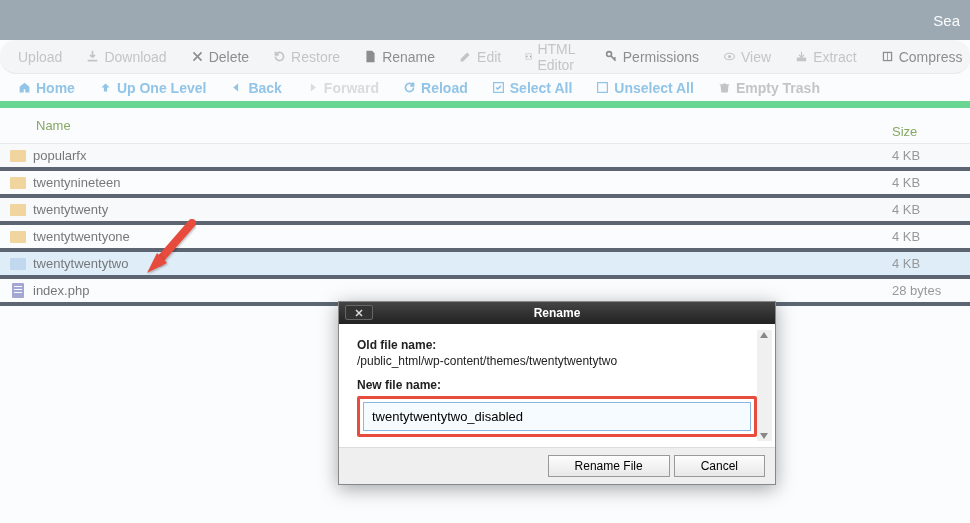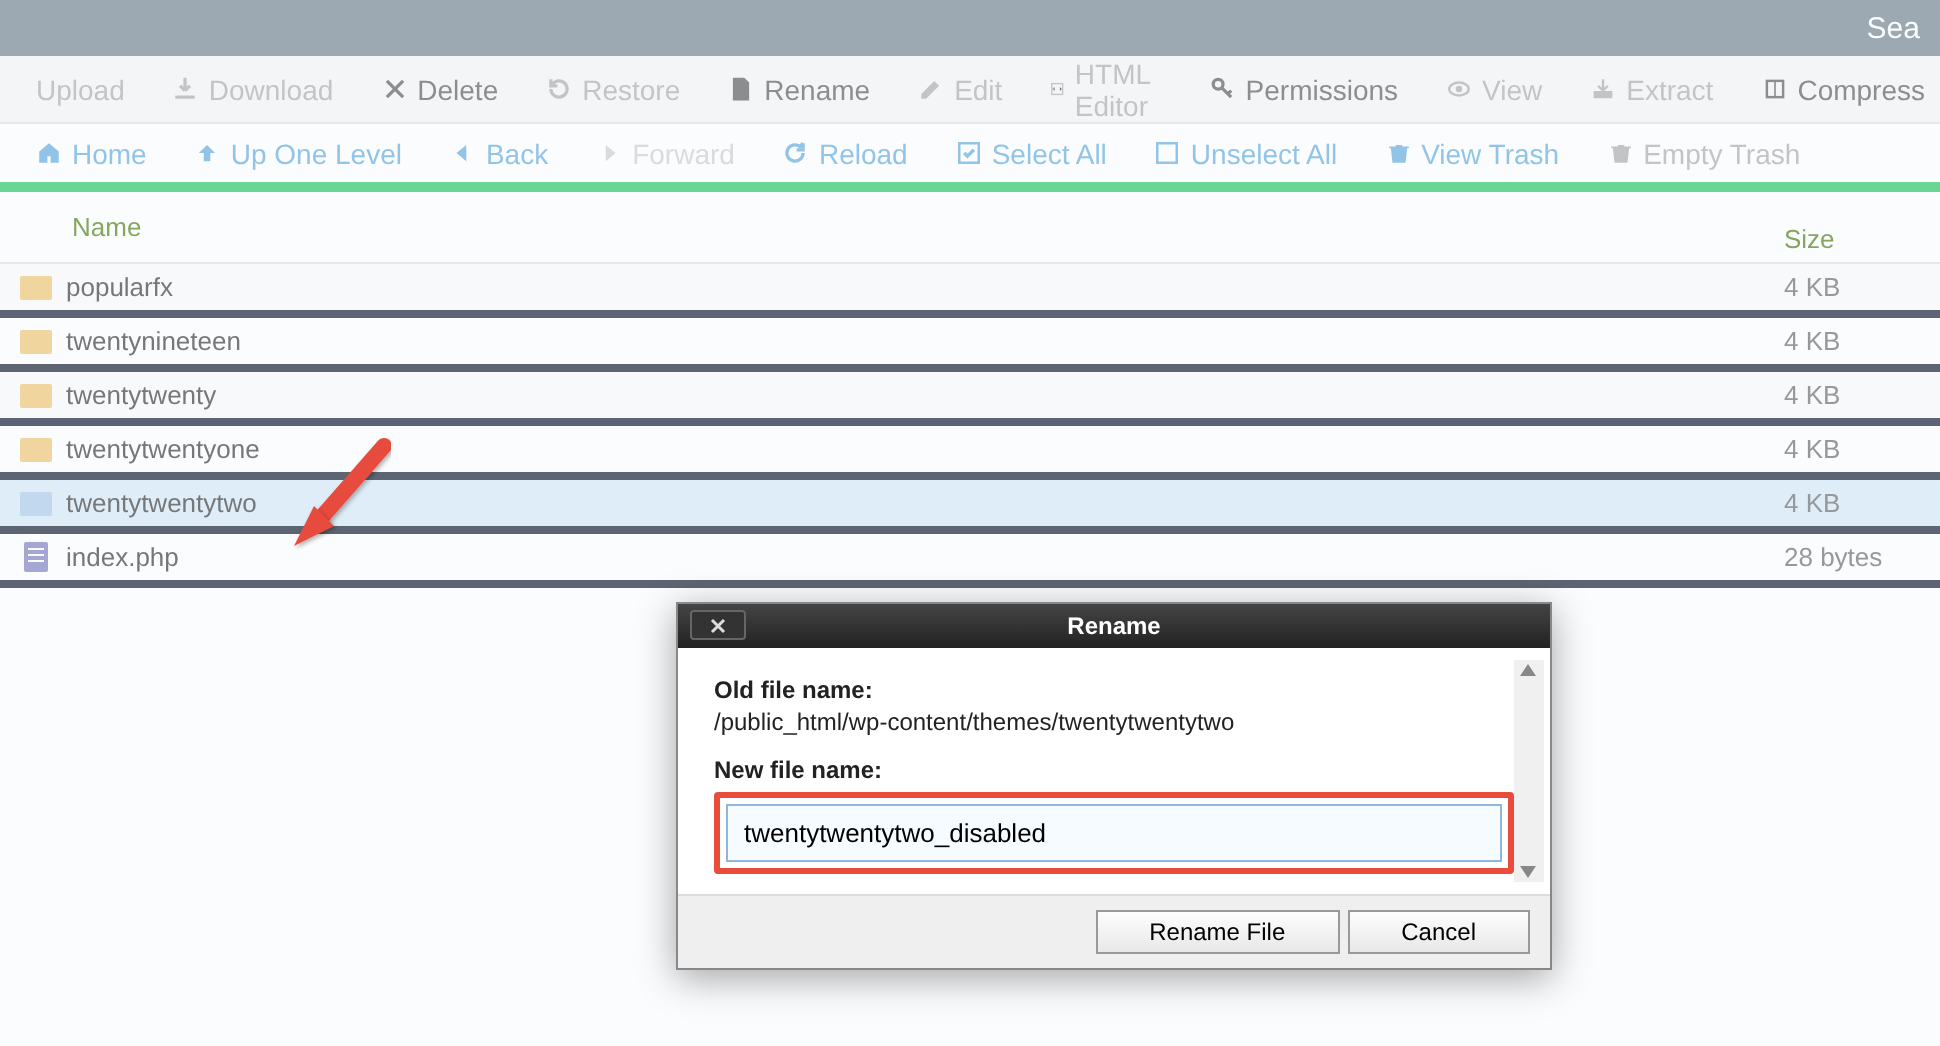--- a/index.html
+++ b/index.html
@@ -1,25 +1,25 @@
 <!DOCTYPE html>
 <html><head>
 <meta charset="utf-8">
 <style>
 * { box-sizing: border-box; margin: 0; padding: 0; font-family: Arial, Helvetica, sans-serif; }
 body { width: 970px; height: 523px; overflow: hidden; background: #fff; position: relative; }
 
-.topbar { background: #70808c; height: 28px; display: flex; align-items: center; justify-content: flex-end; color: #fff; padding: 0 10px; font-size: 15px; }
+.topbar { background: #70808c; height: 40px; display: flex; align-items: center; justify-content: flex-end; color: #fff; padding: 0 10px; font-size: 15px; }
 .topbar .search { font-weight: normal; }
 
-.toolbar1 { background: #f5f5f5; border-bottom: 1px solid #e0e0e0; height: 34px; display: flex; align-items: center; padding: 0 6px; color: #aaa; font-size: 14px; }
+.toolbar1 { background: #f5f5f5; border-bottom: 1px solid #e0e0e0; height: 34px; display: flex; align-items: center; padding: 0 6px; color: #aaa; font-size: 14px; border-radius: 16px; }
 .toolbar1 .tbtn { display: flex; align-items: center; padding: 0 12px; height: 34px; cursor: pointer; gap: 5px; }
 .toolbar1 .tbtn.dark { color: #555; }
 
-.toolbar2 { background: #fff; border-bottom: 5px solid #22c55e; height: 34px; display: flex; align-items: center; padding: 0 6px; color: #5fa9dd; font-size: 14px; }
+.toolbar2 { background: #fff; border-bottom: 7px solid #22c55e; height: 34px; display: flex; align-items: center; padding: 0 6px; color: #5fa9dd; font-size: 14px; font-weight: bold; }
 .toolbar2 .tbtn { display: flex; align-items: center; padding: 0 12px; height: 34px; cursor: pointer; gap: 5px; }
 .toolbar2 .tbtn.disabled { color: #ccc; cursor: default; }
 .toolbar2 .tbtn.muted { color: #aaa; }
 
 .tablehead { display: flex; align-items: center; height: 36px; border-bottom: 1px solid #e0e0e0; font-size: 13px; color: #4d7c0f; padding: 0 8px; }
 .tablehead .col-name { flex: 1; padding-left: 28px; }
 .tablehead .col-size { width: 70px; margin-top: 12px; }
 
 .row { display: flex; align-items: center; height: 27px; border-bottom: 4px solid #0f172a; font-size: 13px; color: #333; padding: 0 8px; }
 .row:nth-child(odd) { background: #fafafa; }
@@ -167,26 +167,20 @@
         <path stroke="#5fa9dd" stroke-width="2" fill="none" d="M5 8l2 2 4-4"></path>
       </svg>
     <span>Select All</span>
   </div>
   <div class="tbtn">
     <svg class="icn" viewBox="0 0 16 16">
         <rect x="2" y="2" width="12" height="12" fill="none" stroke="#5fa9dd" stroke-width="1.5"></rect>
       </svg>
     <span>Unselect All</span>
   </div>
-  <div class="tbtn">
-    <svg class="icn" viewBox="0 0 16 16">
-        <path fill="#5fa9dd" d="M3 5h10l-1 9H4zM6 3h4v2H6zM2 4h12v1H2z"></path>
-      </svg>
-    <span>View Trash</span>
-  </div>
   <div class="tbtn muted">
     <svg class="icn" viewBox="0 0 16 16">
         <path fill="#aaa" d="M3 5h10l-1 9H4zM6 3h4v2H6zM2 4h12v1H2z"></path>
       </svg>
     <span>Empty Trash</span>
   </div>
 </div>
 
 <div class="tablehead">
   <div class="col-name">Name</div>

